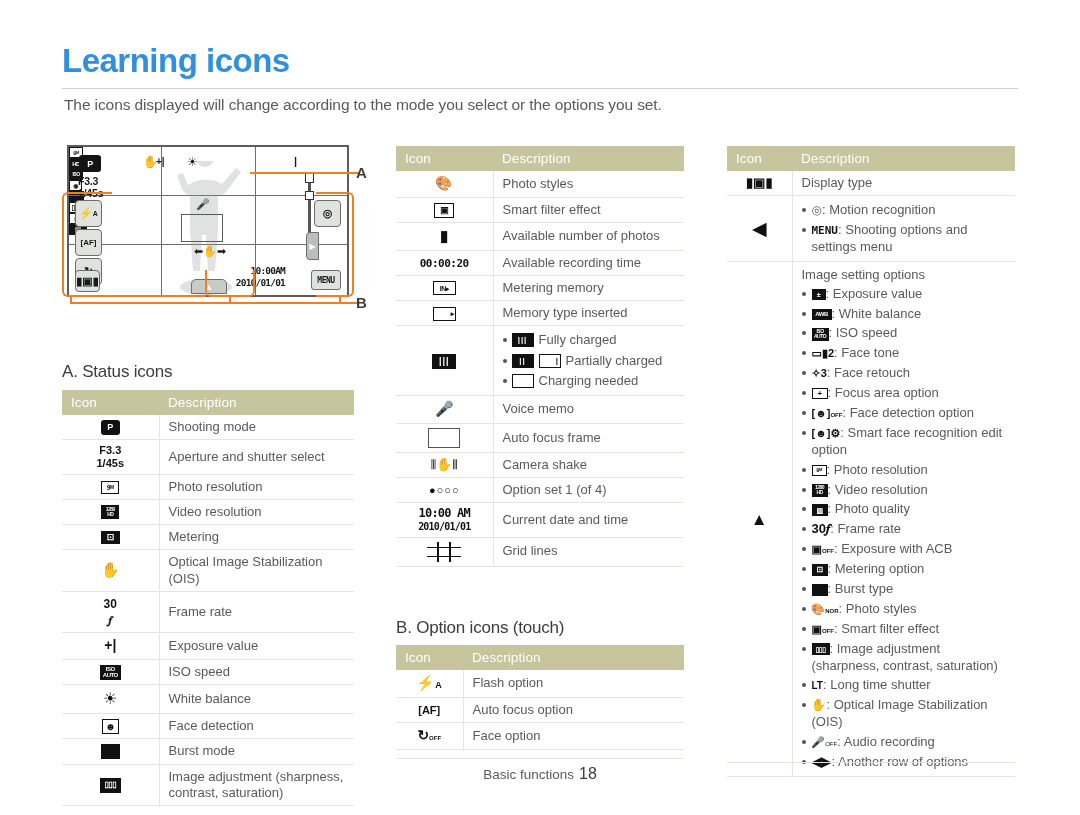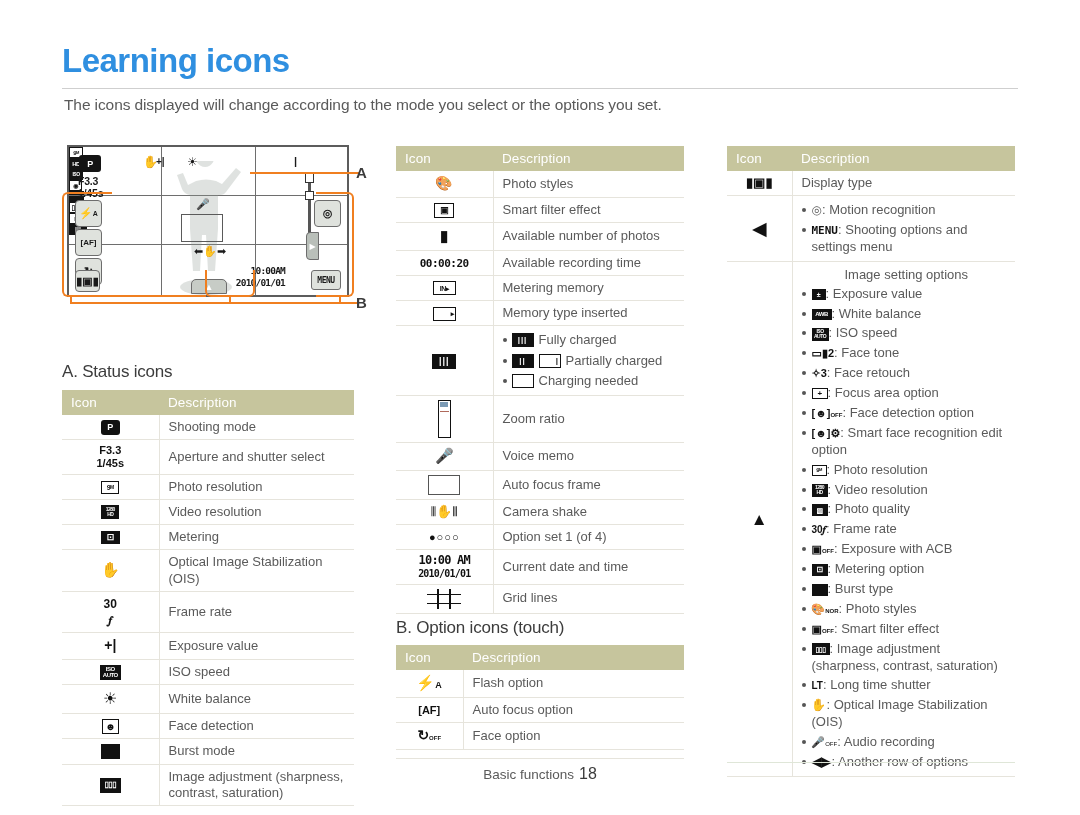--- a/index.html
+++ b/index.html
@@ -511,29 +511,20 @@
           <span>Partially charged</span>
         </div>
         <div class="bullet-row">
           <span class="bullet-dot"></span>
           <span class="g g-box" style="width:22px;height:14px;"></span>
           <span>Charging needed</span>
         </div>
       </td>
     </tr>
     <tr>
-      <td class="cell-icon">
-        <span class="g g-box" style="width:13px;height:38px;flex-direction:column;justify-content:flex-start;padding-top:1px;">
-          <span style="display:block;width:8px;height:5px;background:#7c9bb5;"></span>
-          <span style="display:block;width:9px;height:1px;background:#b06a5c;margin-top:4px;"></span>
-        </span>
-      </td>
-      <td class="cell-desc">Zoom ratio</td>
-    </tr>
-    <tr>
       <td class="cell-icon"><span style="font-size:15px;color:#111;">🎤</span></td>
       <td class="cell-desc">Voice memo</td>
     </tr>
     <tr>
       <td class="cell-icon"><span class="g" style="width:32px;height:20px;border:1.5px solid #555;box-sizing:border-box;"></span></td>
       <td class="cell-desc">Auto focus frame</td>
     </tr>
     <tr>
       <td class="cell-icon"><span style="font-size:13px;color:#111;">⫴✋⫴</span></td>
       <td class="cell-desc">Camera shake</td>
@@ -614,21 +605,21 @@
         </div>
         <div class="ilist-item">
           <span class="bullet-dot"></span>
           <span class="ilist-text"><span style="font-family:'DejaVu Sans Mono',monospace;font-weight:bold;font-size:11px;color:#111;">MENU</span>: <span>Shooting options and settings menu</span></span>
         </div>
       </td>
     </tr>
     <tr>
       <td class="cell-icon" style="vertical-align:middle;"><span style="font-size:17px;color:#111;">▲</span></td>
       <td class="cell-desc">
-        <div style="padding:1px 0 1px 0;text-align:center;">Image setting options</div>
+        <div style="padding:1px 0 1px 0;">Image setting options</div>
         <div class="ilist-item">
           <span class="bullet-dot"></span>
           <span class="ilist-text"><span class="g g-box g-solid" style="width:14px;height:11px;color:#fff;font-size:7px;">±</span>: <span>Exposure value</span></span>
         </div>
         <div class="ilist-item">
           <span class="bullet-dot"></span>
           <span class="ilist-text"><span class="g g-box g-solid" style="width:20px;height:11px;color:#fff;font-size:6px;">AWB</span>: <span>White balance</span></span>
         </div>
         <div class="ilist-item">
           <span class="bullet-dot"></span>
@@ -661,21 +652,21 @@
         <div class="ilist-item">
           <span class="bullet-dot"></span>
           <span class="ilist-text"><span class="g g-box g-solid" style="width:16px;height:13px;color:#fff;flex-direction:column;font-size:5px;">1280<span>HD</span></span>: <span>Video resolution</span></span>
         </div>
         <div class="ilist-item">
           <span class="bullet-dot"></span>
           <span class="ilist-text"><span class="g g-box g-solid" style="width:16px;height:12px;color:#fff;font-size:7px;">▨</span>: <span>Photo quality</span></span>
         </div>
         <div class="ilist-item">
           <span class="bullet-dot"></span>
-          <span class="ilist-text"><span style="font-size:10px;font-weight:bold;color:#111;">30𝆑</span>: <span>Frame rate</span></span>
+          <span class="ilist-text"><span style="font-size:13px;font-weight:bold;color:#111;">30𝆑</span>: <span>Frame rate</span></span>
         </div>
         <div class="ilist-item">
           <span class="bullet-dot"></span>
           <span class="ilist-text"><span style="font-size:11px;font-weight:bold;color:#111;">▣<span style="font-size:6px;">OFF</span></span>: <span>Exposure with ACB</span></span>
         </div>
         <div class="ilist-item">
           <span class="bullet-dot"></span>
           <span class="ilist-text"><span class="g g-box g-solid" style="width:16px;height:12px;color:#fff;font-size:8px;">⊡</span>: <span>Metering option</span></span>
         </div>
         <div class="ilist-item">

